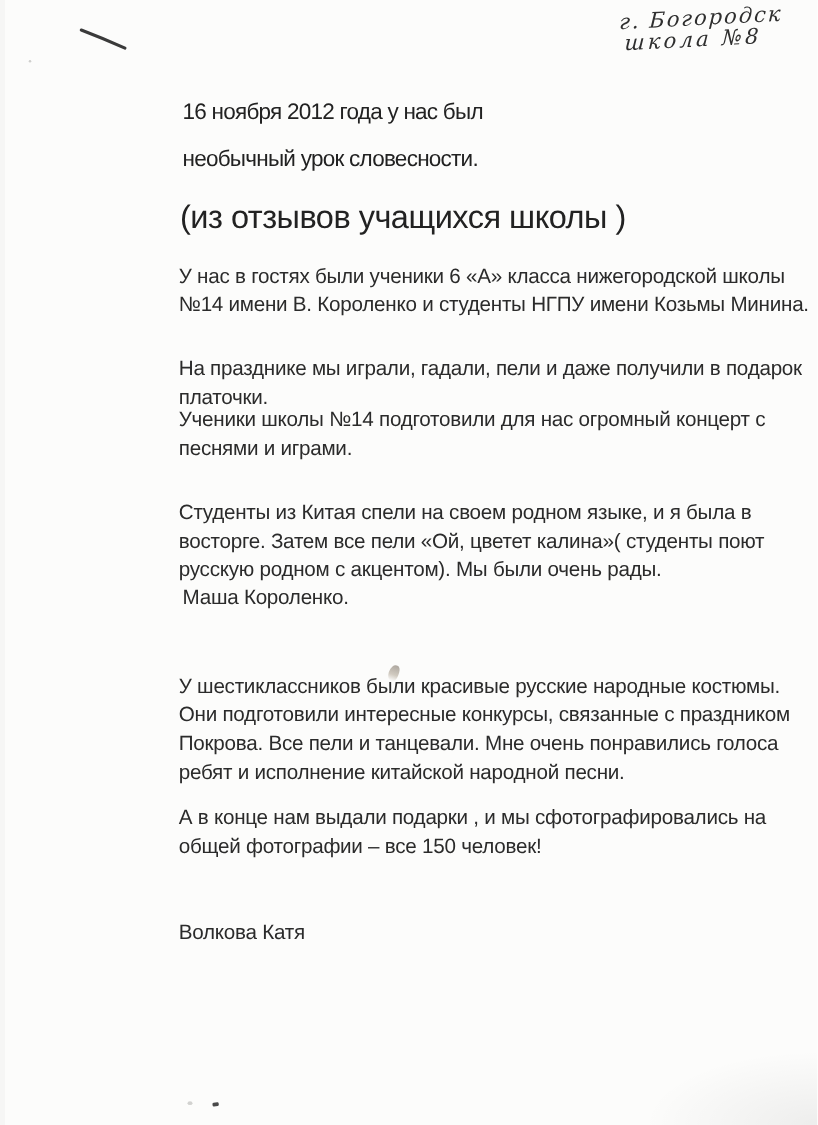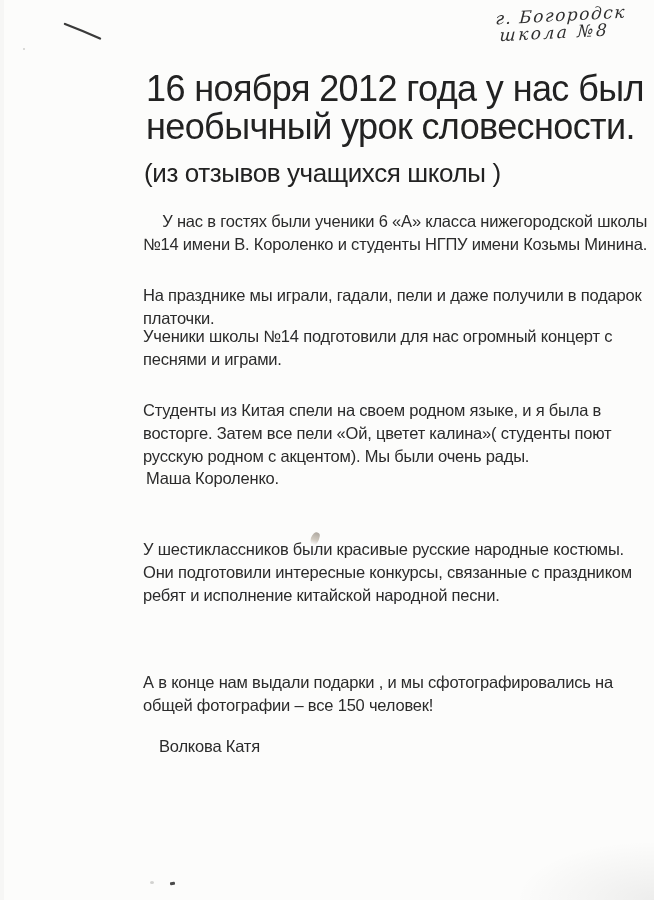--- a/index.html
+++ b/index.html
@@ -54,21 +54,21 @@
   .pen-stroke {
     position: absolute;
     left: 0; top: 0;
     pointer-events: none;
   }
 
   .doc-title {
     position: absolute;
     left: 146px;
     top: 70px;
-    font-size: 36px;
+    font-size: 18px;
     line-height: 38px;
     letter-spacing: -0.6px;
     color: #222222;
     white-space: nowrap;
   }
   .doc-subtitle {
     position: absolute;
     left: 144px;
     top: 158px;
     font-size: 26px;
@@ -78,29 +78,29 @@
   }
   .para {
     position: absolute;
     left: 143px;
     font-size: 16.5px;
     line-height: 23px;
     letter-spacing: -0.2px;
     color: #2b2b2b;
     white-space: nowrap;
   }
-  .p0 { top: 210px; text-align: right; }
+  .p0 { top: 210px; }
   .p1 { top: 284px; }
   .p2 { top: 325px; }
   .p3 { top: 399px; }
   .p4 { top: 467px; left: 146px; }
   .p5 { top: 538px; }
-  .p6 { top: 643px; margin-top: 28px; }
+  .p6 { top: 643px; }
   .p7 { top: 702px; }
-  .p8 { top: 735px; margin-left: 16px; }
+  .p8 { top: 735px; }
 
   
   .smudge {
     position: absolute;
     left: 311px;
     top: 532px;
     width: 8px;
     height: 13px;
     background: linear-gradient(180deg, #9a9288 0%, #c6beb2 60%, rgba(198,190,178,0) 100%);
     border-radius: 60% 40% 50% 50%;
@@ -179,20 +179,21 @@
     <div>русскую родном с акцентом). Мы были очень рады.</div>
   </div>
 
   <div class="para p4">
     <div>Маша Короленко.</div>
   </div>
 
   <div class="para p5">
     <div>У шестиклассников были красивые русские народные костюмы.</div>
     <div>Они подготовили интересные конкурсы, связанные с праздником</div>
+    <div>Покрова. Все пели и танцевали. Мне очень понравились голоса</div>
     <div>ребят и исполнение китайской народной песни.</div>
   </div>
 
   <div class="para p6">
     <div>А в конце нам выдали подарки , и мы сфотографировались на</div>
     <div>общей фотографии – все 150 человек!</div>
   </div>
 
 
   <div class="para p8">

